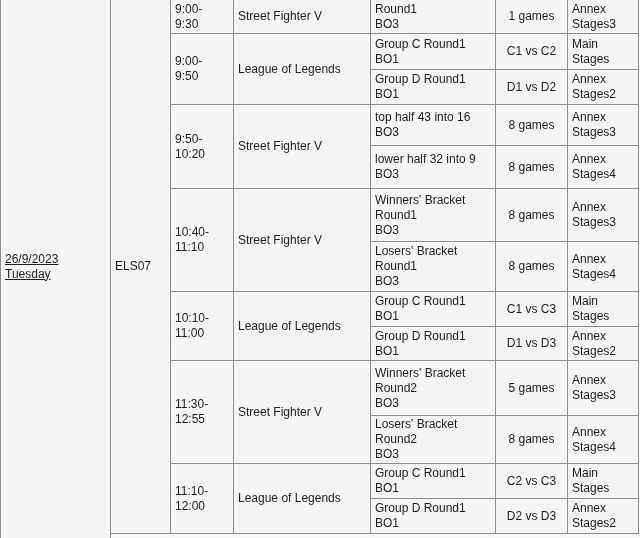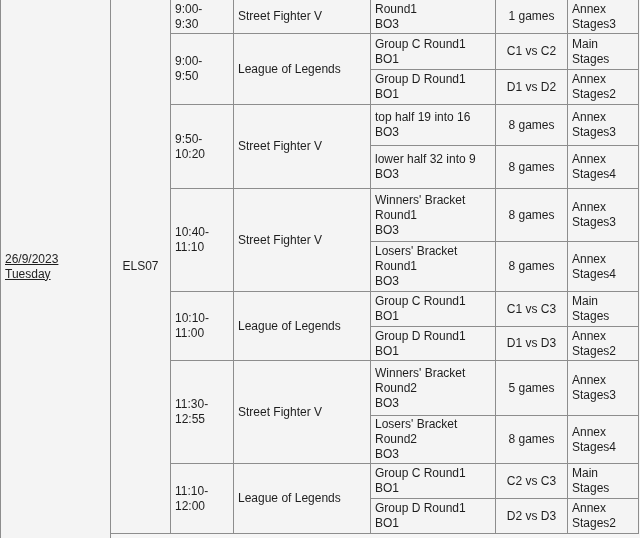--- a/index.html
+++ b/index.html
@@ -37,21 +37,21 @@
     padding: 1px 4px;
     overflow: hidden;
   }
   td.date-cell {
     border-left: 1px solid var(--border);
     border-bottom: 0;            
     vertical-align: top;
     padding: 424px 4px 0 12px;
     text-decoration: underline;
   }
-  td.event-cell { text-align: center; }
+  td.event-cell { text-align: left; }
   td.time-cell { padding-left: 8px; }
   td.game-cell { text-align: left; }
   td.round-cell { padding-left: 8px; }
   td.matchup-cell { text-align: center; }
   td.stage-cell { padding-left: 8px; }
   .bottom-strip {
     position: absolute;
     left: 0;
     top: 533px;
     width: 111px;
@@ -103,21 +103,21 @@
         <td class="round-cell">Group D Round1
 BO1</td>
         <td class="matchup-cell">D1 vs D2</td>
         <td class="stage-cell">Annex
 Stages2</td>
       </tr>
       <tr style="height:41px">
         <td class="time-cell" rowspan="2">9:50-
 10:20</td>
         <td class="game-cell" rowspan="2">Street Fighter V</td>
-        <td class="round-cell">top half 19 into 16
+        <td class="round-cell">top half 43 into 16
 BO3</td>
         <td class="matchup-cell">8 games</td>
         <td class="stage-cell">Annex
 Stages3</td>
       </tr>
       <tr style="height:43px">
         <td class="round-cell">lower half 32 into 9
 BO3</td>
         <td class="matchup-cell">8 games</td>
         <td class="stage-cell">Annex

